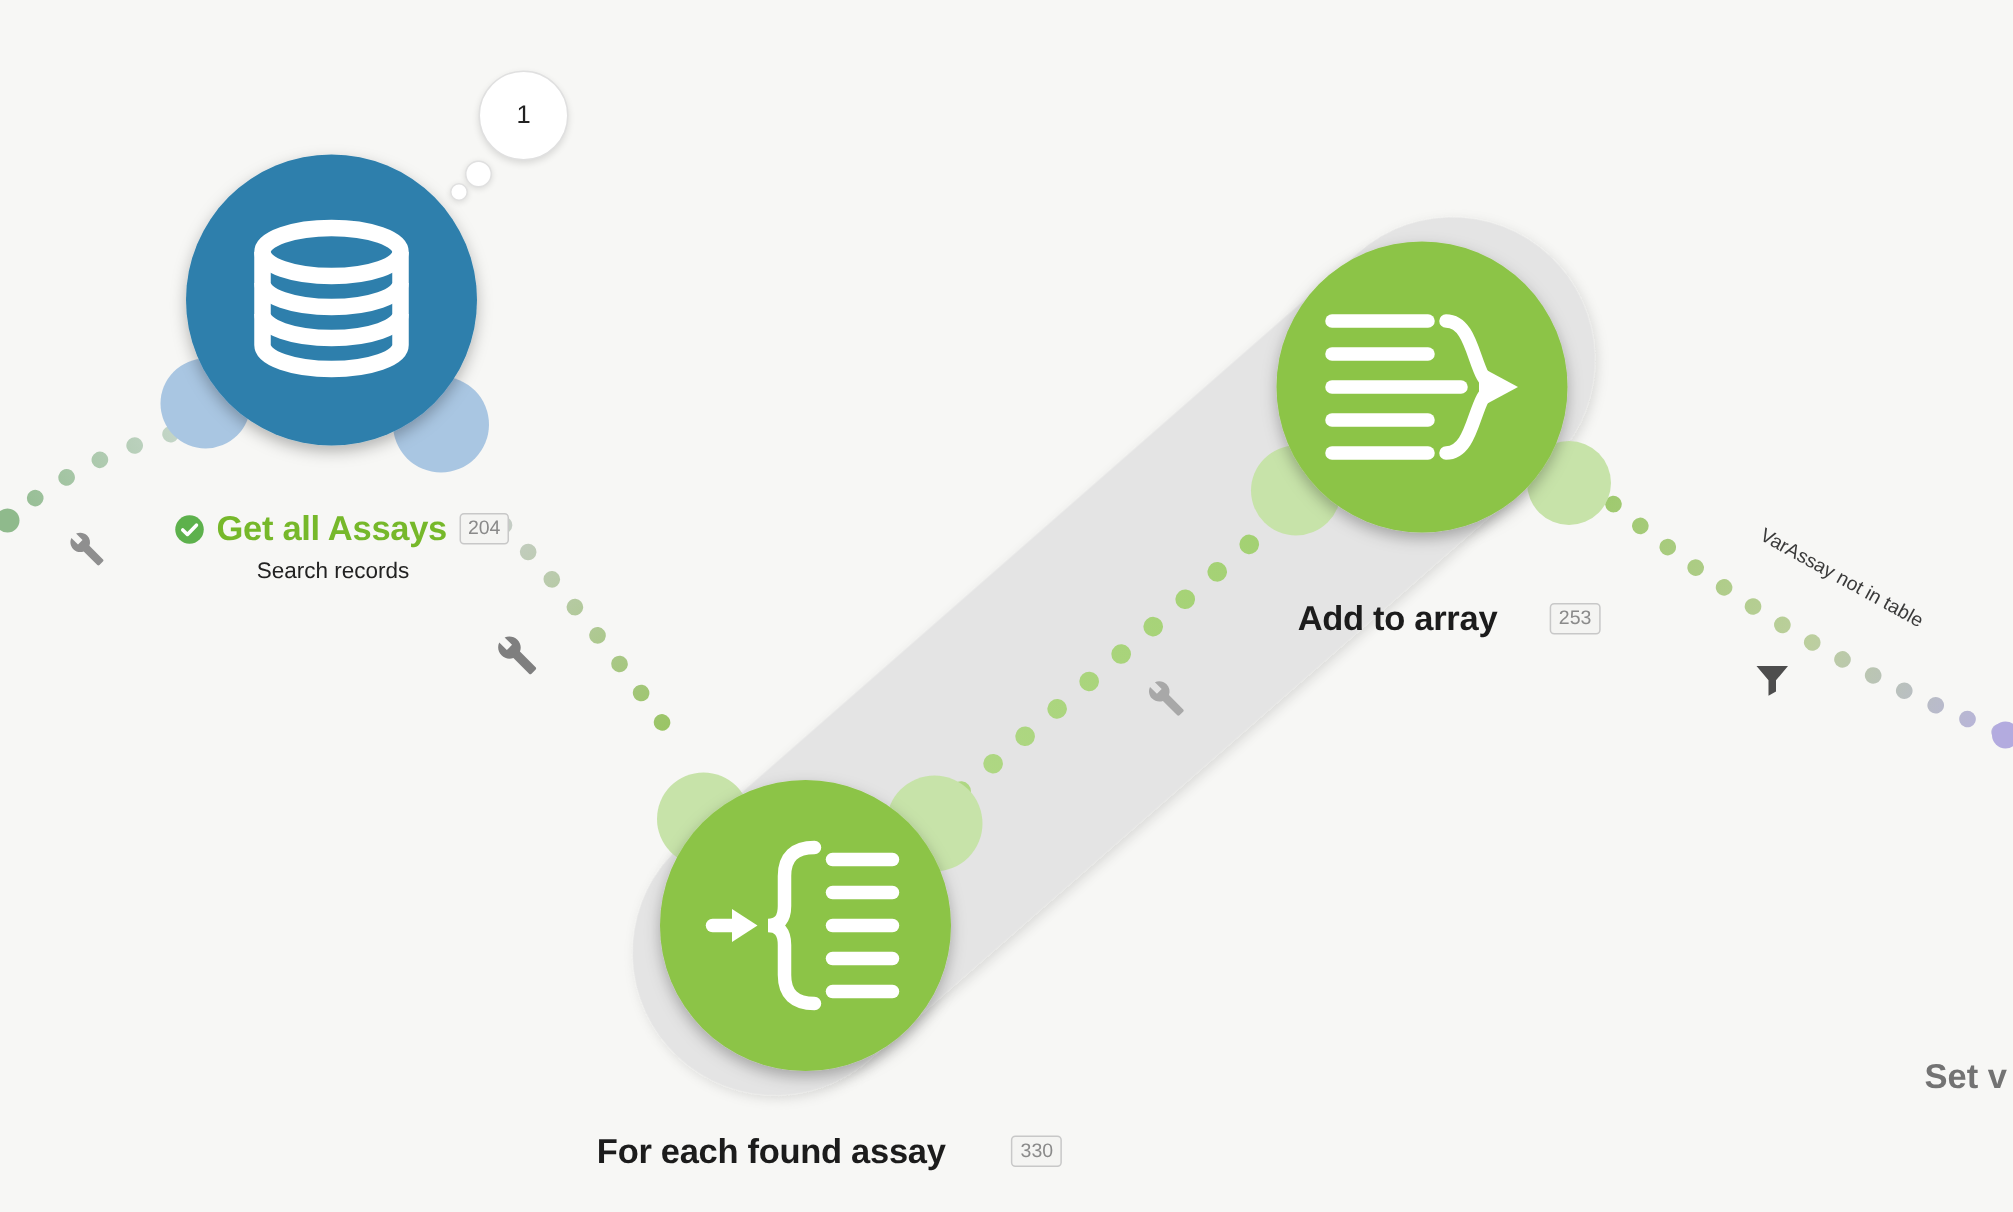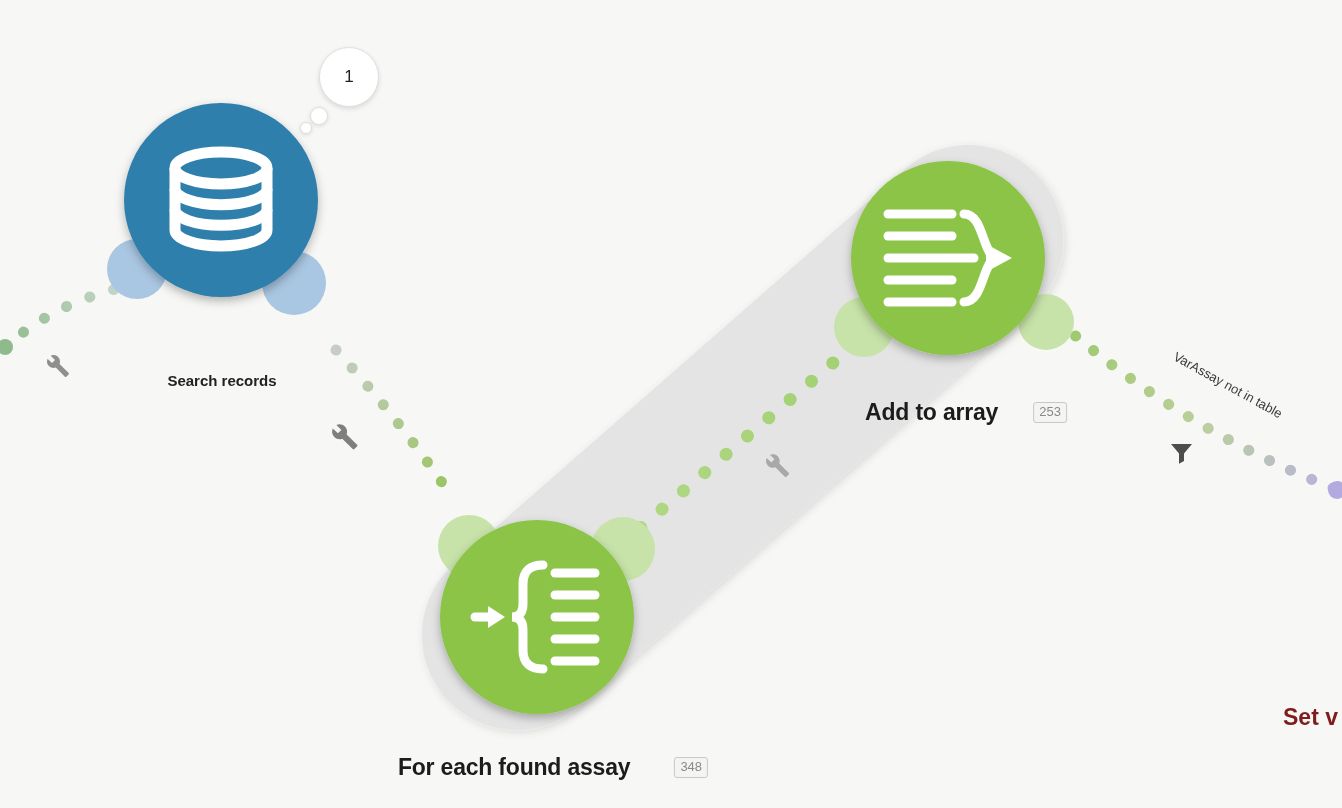--- a/index.html
+++ b/index.html
@@ -39,21 +39,21 @@
     border:1px solid #e0e0e0; border-radius:50%;
     box-shadow:0 2px 5px rgba(0,0,0,0.12);
     display:flex; align-items:center; justify-content:center;
     font-size:17px; color:#222;
   }
   .filter-label {
     position:absolute; transform:translate(-50%,-50%) rotate(29deg);
     font-size:13px; color:#3a3a3a; white-space:nowrap;
   }
   .clipped-label {
-    position:absolute; font-weight:700; font-size:23px; color:#7f1d1d; white-space:nowrap;
+    position:absolute; font-weight:700; font-size:23px; color:#737373; white-space:nowrap;
   }
 </style>
 </head>
 <body>
 
 <div class="canvas">
 
   <svg class="layer" width="1342" height="808" viewBox="0 0 1342 808">
     <defs>
       <filter id="ds" x="-40%" y="-40%" width="180%" height="180%">
@@ -154,29 +154,37 @@
   </svg>
 
   <div class="overlay">
 
     <div class="bubble-large" style="left:319px; top:47px;">
       <span>1</span>
     </div>
     <div class="bubble" style="left:310px; top:107px; width:16px; height:16px;"></div>
     <div class="bubble" style="left:300px; top:122px; width:10px; height:10px;"></div>
 
-    <div class="sublabel" style="left:222px; top:372px;font-weight:bold;">Search records</div>
+    <div class="label-row" style="left:228px; top:339px;">
+      <svg width="20" height="20" viewBox="0 0 20 20">
+        <circle cx="10" cy="10" r="9.5" fill="#5db14c"></circle>
+        <path d="M5.5 10.3 L8.6 13.3 L14.6 7.1" stroke="#fff" stroke-width="2.4" fill="none" stroke-linecap="round" stroke-linejoin="round"></path>
+      </svg>
+      <span class="title green">Get all Assays</span>
+      <span class="badge">204</span>
+    </div>
+    <div class="sublabel" style="left:222px; top:372px;">Search records</div>
 
     <div class="label-row" style="left:966px; top:399px;gap:35px;">
       <span class="title">Add to array</span>
       <span class="badge">253</span>
     </div>
 
     <div class="label-row" style="left:553px; top:754px;gap:44px;">
       <span class="title">For each found assay</span>
-      <span class="badge">348</span>
+      <span class="badge">330</span>
     </div>
 
     <div class="filter-label" style="left:1228px; top:385px;">VarAssay not in table</div>
 
     <div class="clipped-label" style="left:1283px; top:704px;">Set v</div>
   </div>
 </div>
 
 </body></html>

